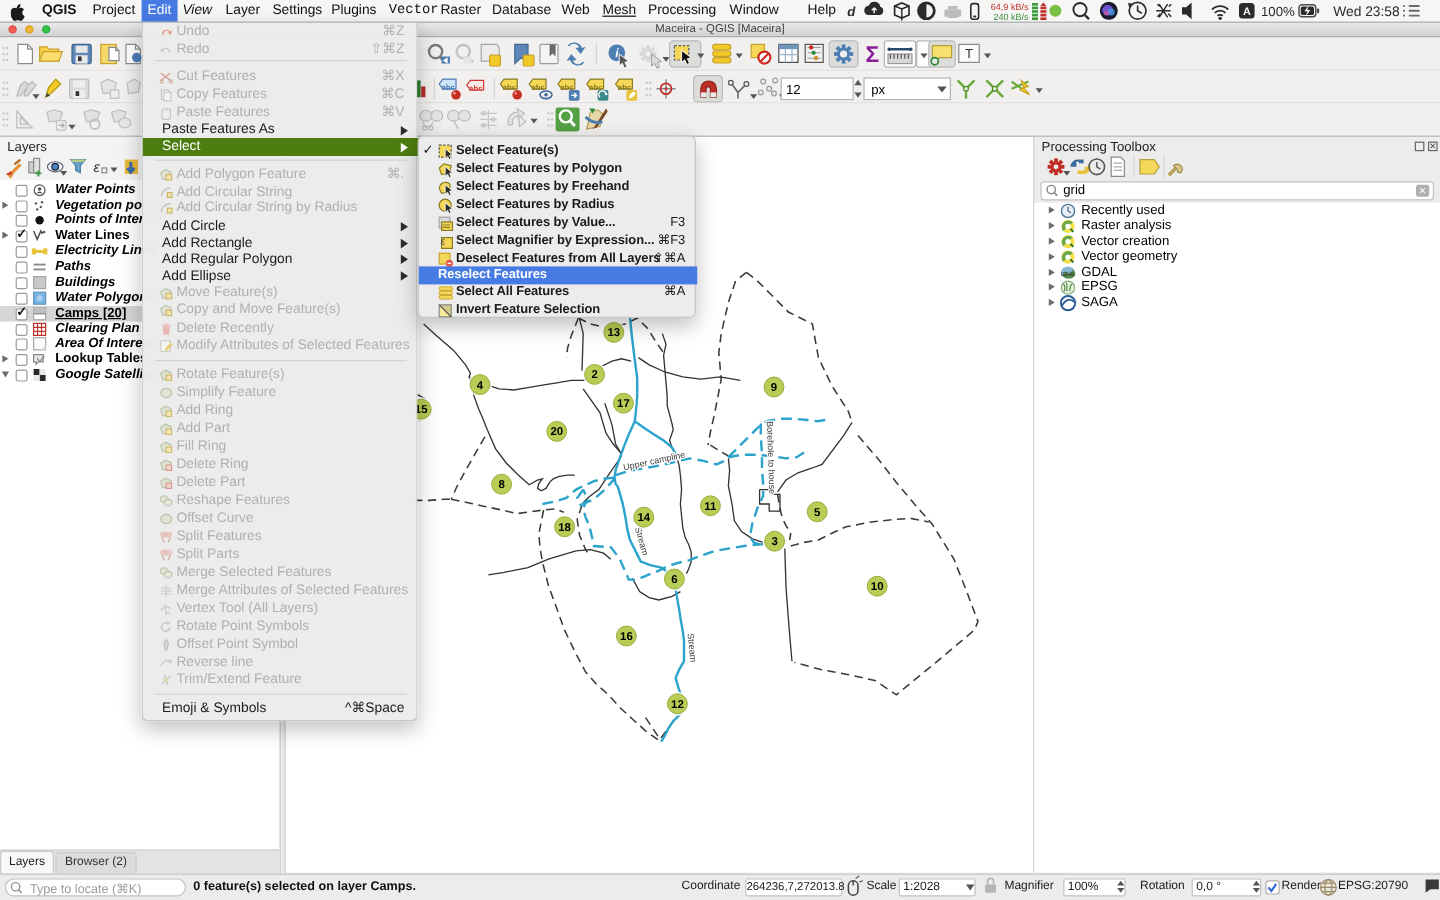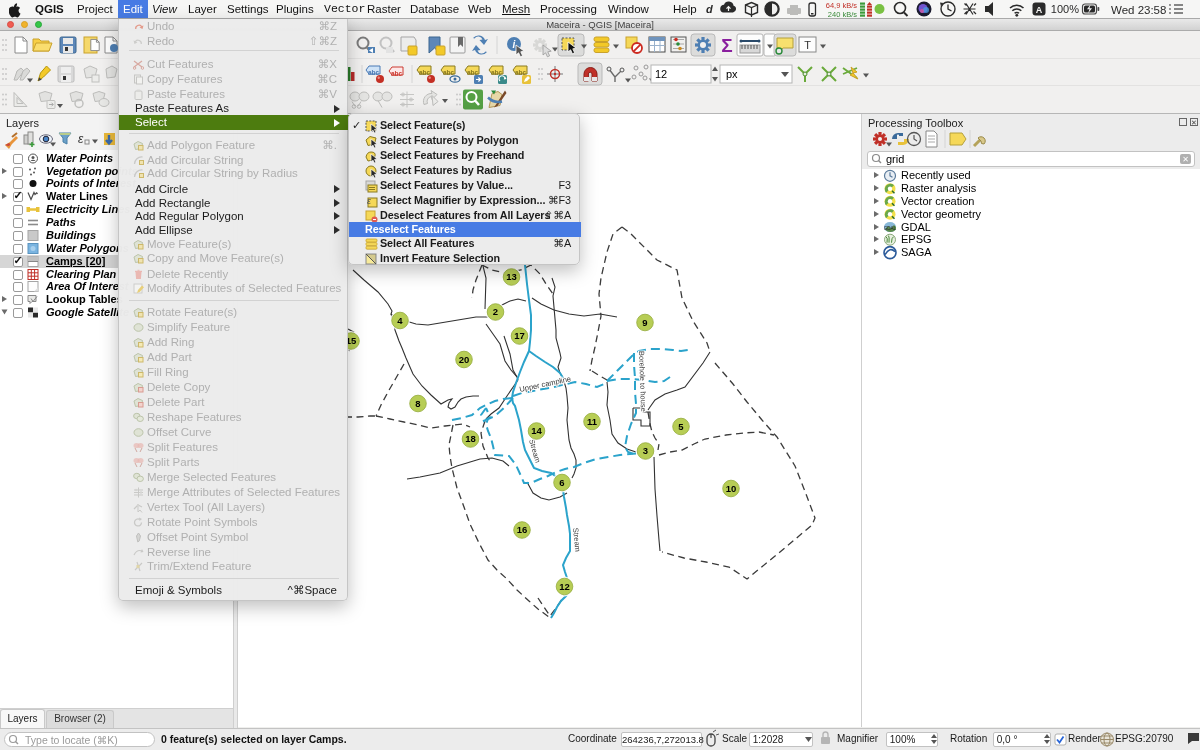--- a/index.html
+++ b/index.html
@@ -949,21 +949,21 @@
           <path d="M1,4 l4,-2.5 4.5,2 -1,5 -6,1 z" fill="#dfe3d5" stroke="#bcc4aa"></path>
           <rect x="5.5" y="5.5" width="4.5" height="4.5" fill="#f5eab5" stroke="#cdb86a"></rect>
         </svg></span>
       <span class="lab">Fill Ring</span>
     </div>
     <div class="mrow dis" style="top:361.1px">
       <span class="ico"><svg width="11" height="11">
           <path d="M1,4 l4,-2.5 4.5,2 -1,5 -6,1 z" fill="#dfe3d5" stroke="#bcc4aa"></path>
           <rect x="5.5" y="5.5" width="4.5" height="4.5" fill="#f3d3cd" stroke="#d89a90"></rect>
         </svg></span>
-      <span class="lab">Delete Copy</span>
+      <span class="lab">Delete Ring</span>
     </div>
     <div class="mrow dis" style="top:376.3px">
       <span class="ico"><svg width="11" height="11">
           <path d="M1,4 l4,-2.5 4.5,2 -1,5 -6,1 z" fill="#dfe3d5" stroke="#bcc4aa"></path>
           <rect x="5.5" y="5.5" width="4.5" height="4.5" fill="#f3d3cd" stroke="#d89a90"></rect>
         </svg></span>
       <span class="lab">Delete Part</span>
     </div>
     <div class="mrow dis" style="top:391.2px">
       <span class="ico"><svg width="11" height="11">

